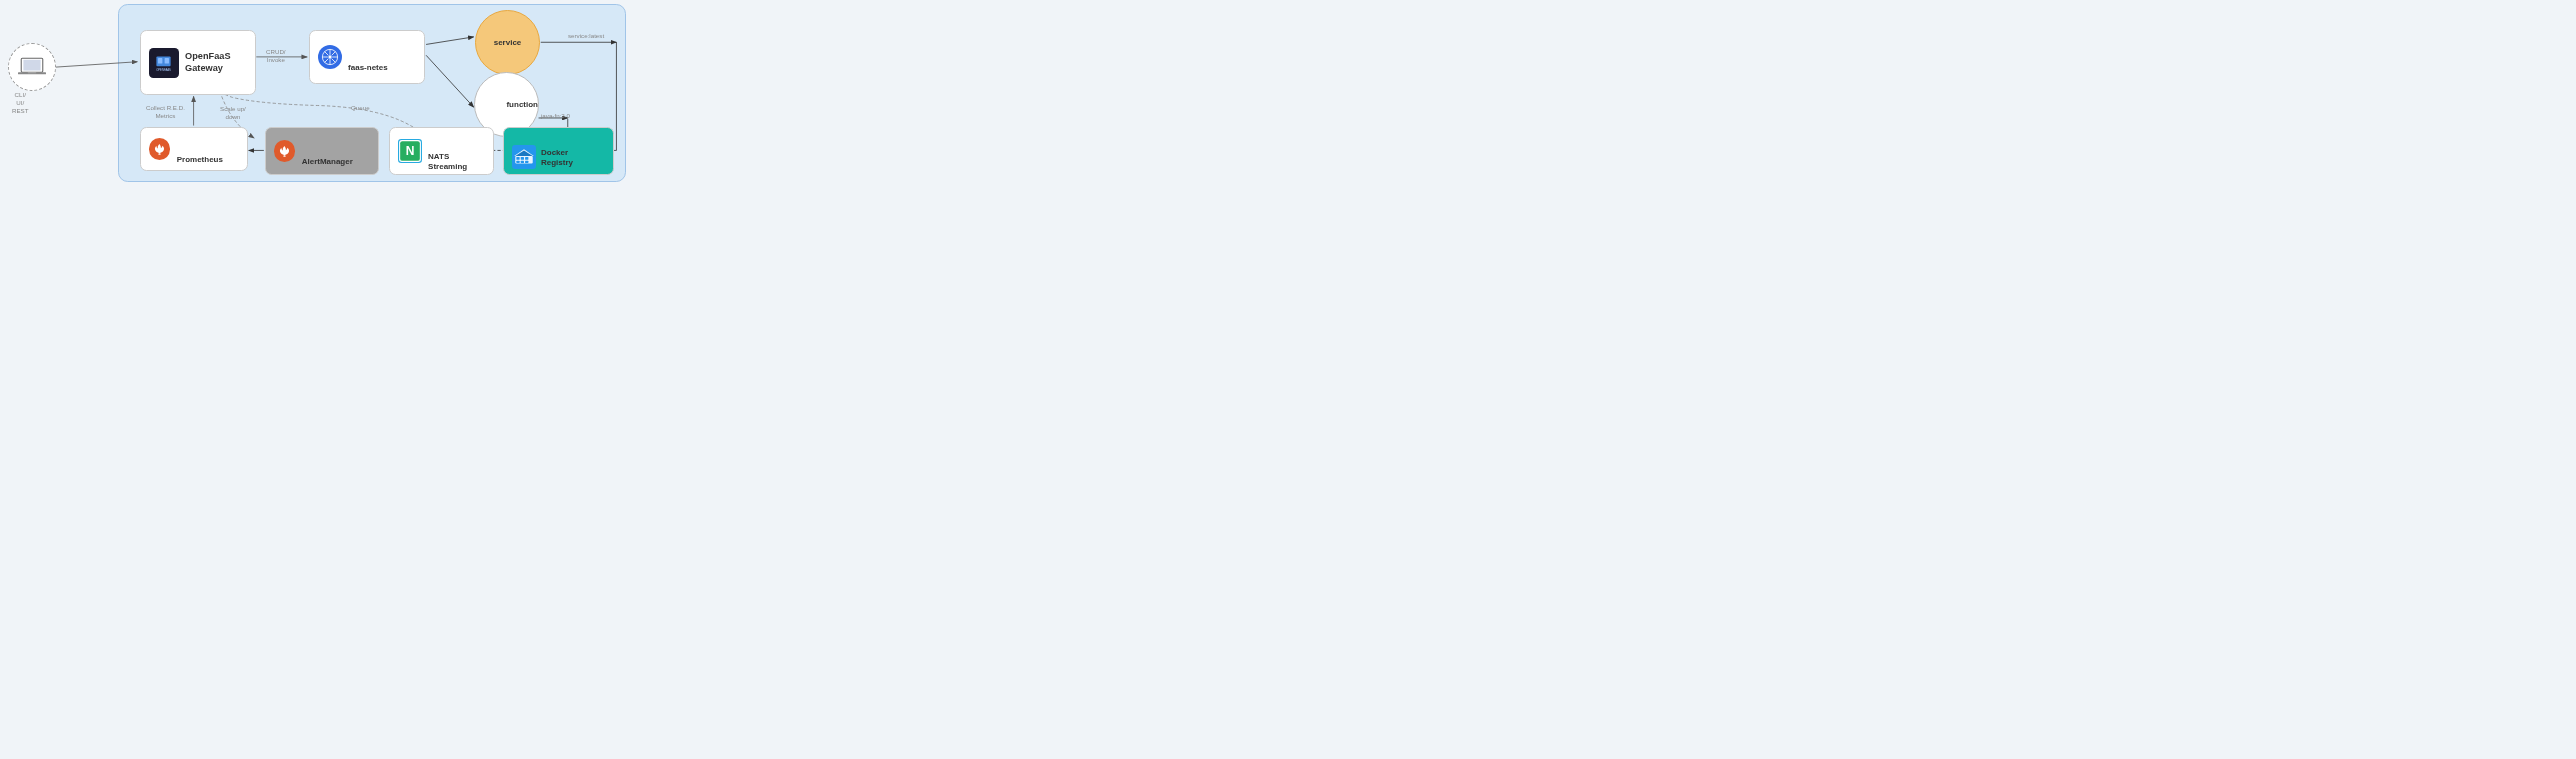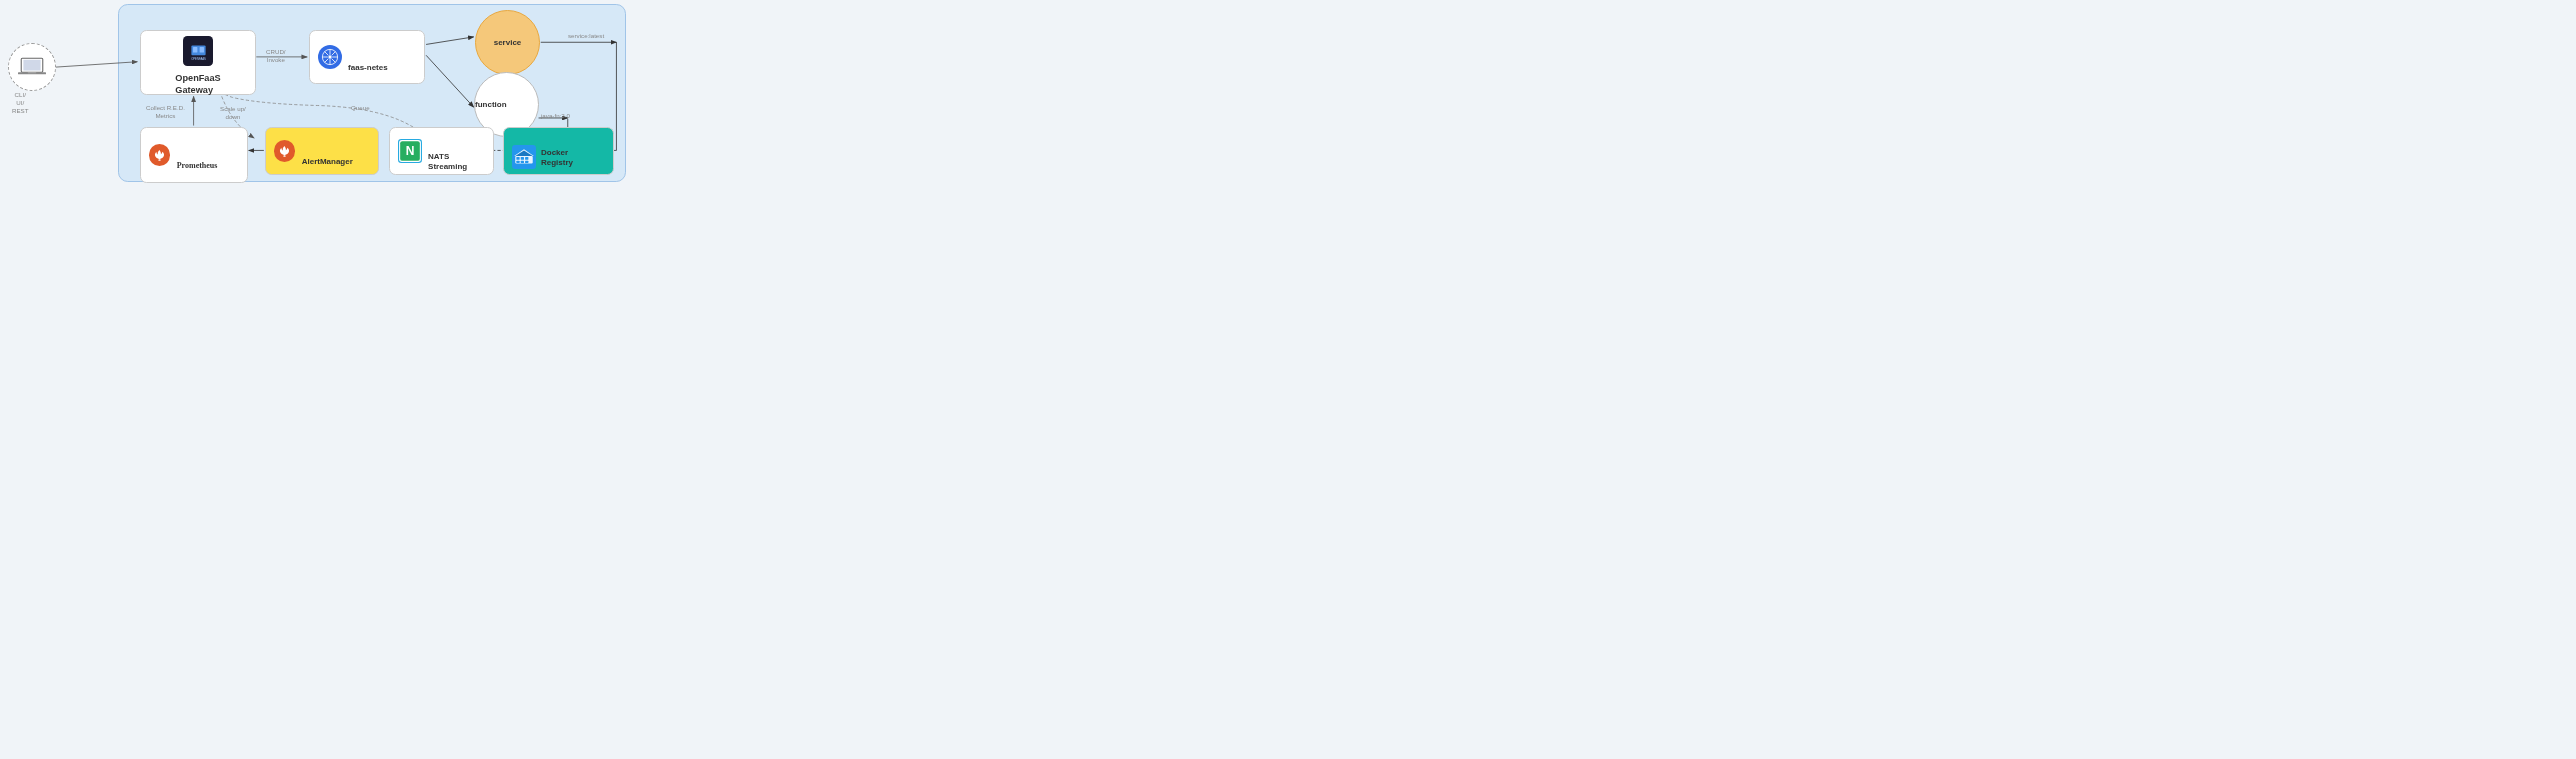--- a/index.html
+++ b/index.html
@@ -52,21 +52,20 @@
       top: 30px;
       width: 116px;
       height: 65px;
       background: white;
       border: 1.1px solid #ccc;
       border-radius: 6.5px;
       display: flex;
       align-items: center;
       padding: 5.4px 7.6px;
       gap: 6.5px;
-      flex-direction: column;
     }
 
     .gateway-text {
       font-size: 9.2px;
       font-weight: 600;
       color: #333;
       line-height: 1.3;
     }
 
     
@@ -108,50 +107,49 @@
       position: absolute;
       left: 474px;
       top: 72px;
       width: 65px;
       height: 65px;
       background: white;
       border: 1.1px solid #bbb;
       border-radius: 50%;
       display: flex;
       align-items: center;
-      justify-content: flex-start;
+      justify-content: flex-end;
       font-size: 8px;
       font-weight: 600;
       color: #333;
     }
 
     
     .prometheus-box {
       position: absolute;
       left: 140px;
       top: 127px;
       width: 108px;
-      height: 56px;
+      height: 44px;
       background: white;
       border: 1.1px solid #ccc;
       border-radius: 6.5px;
       display: flex;
       align-items: center;
       padding: 5.4px 7.6px;
       gap: 6.5px;
-      font-family: Liberation Serif, serif;
     }
 
     .alertmanager-box {
       position: absolute;
       left: 265px;
       top: 127px;
       width: 114px;
       height: 48px;
-      background: #fde047;
+      background: #a3a3a3;
       border: 1.1px solid #ccc;
       border-radius: 6.5px;
       display: flex;
       align-items: center;
       padding: 5.4px 7.6px;
       gap: 6.5px;
     }
 
     .nats-box {
       position: absolute;

